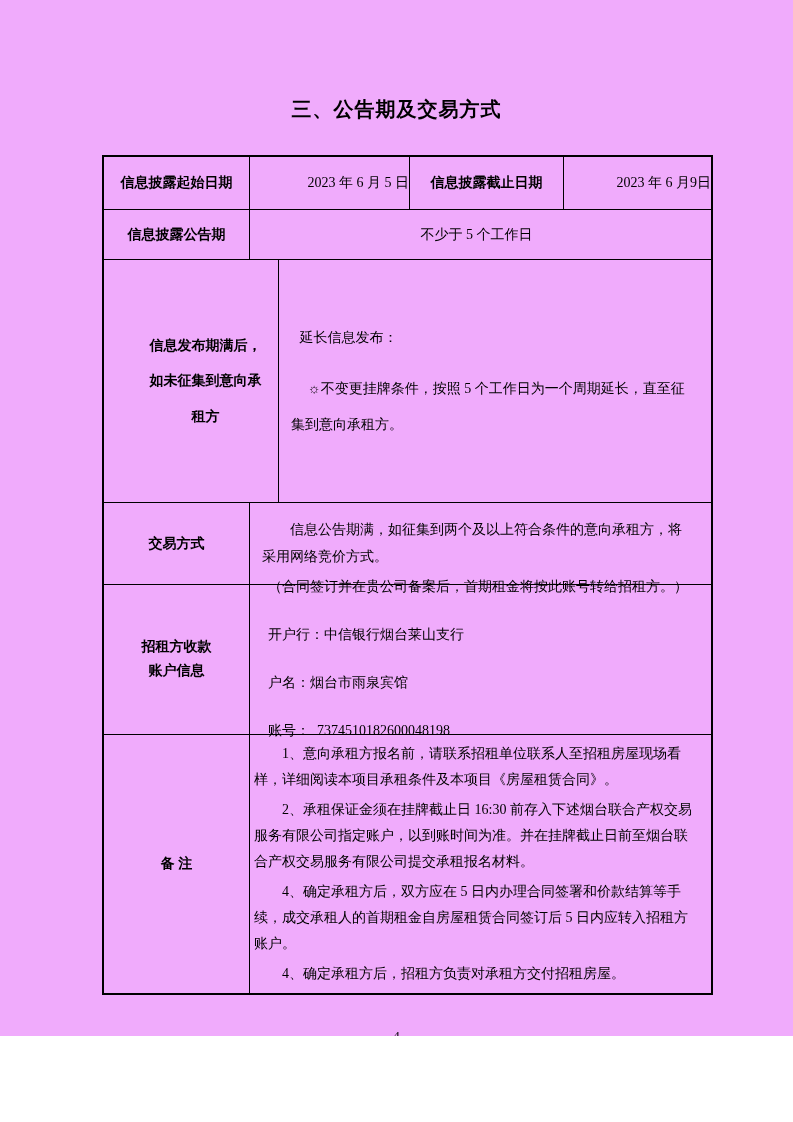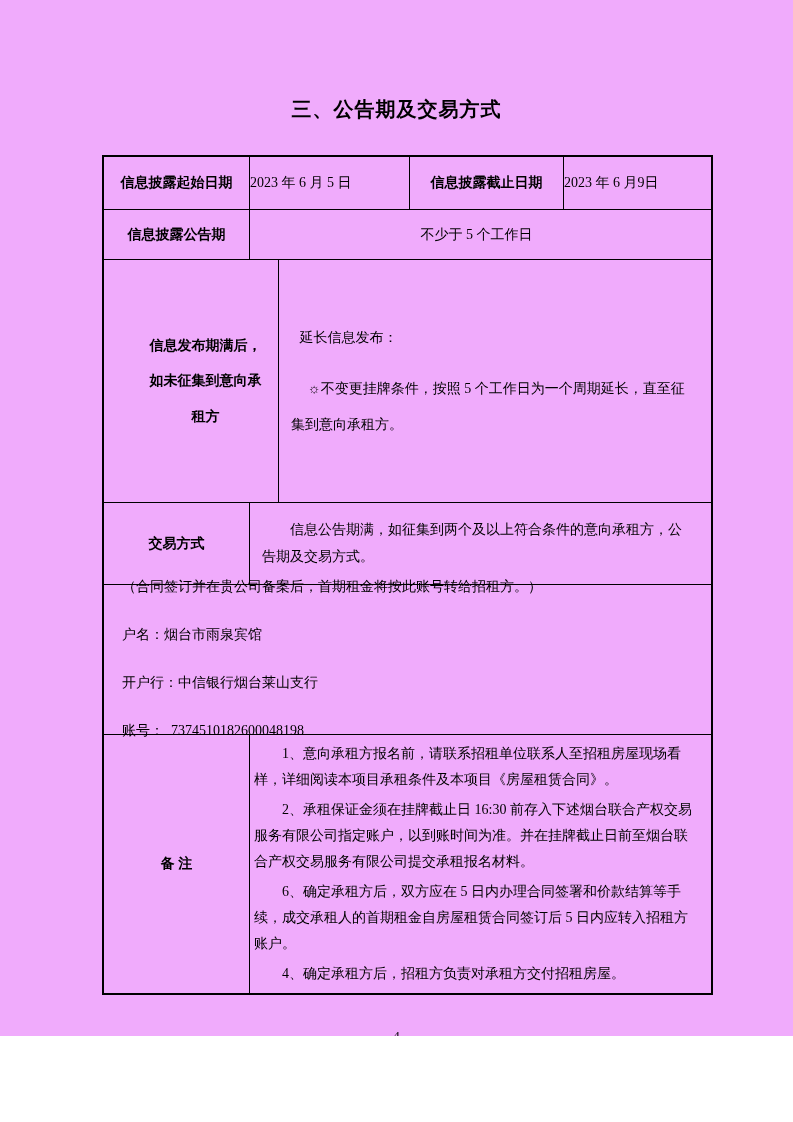--- a/index.html
+++ b/index.html
@@ -57,21 +57,21 @@
     font-weight: bold;
     text-align: center;
     white-space: pre-line;
     line-height: 1.7;
     padding: 2px 4px;
   }
   .label.tall { line-height: 2.55; }
   .w-v1 { width: 160px; flex: 0 0 160px; }
   .w-l2 { width: 154px; flex: 0 0 154px; }
   .w-v2 { flex: 1; }
-  .value-cell { text-align: left; white-space: pre-wrap; }
+  .value-cell { text-align: right; white-space: pre-wrap; }
   .content { flex: 1; padding: 4px 12px 4px 4px; }
   .content p { margin: 8px; white-space: pre-wrap; }
   .p-body { text-indent: 2em; line-height: 1.95; }
   .p-note { text-indent: 2em; line-height: 1.86; margin: 2px 0 2px 0 !important; }
   .p-intro { text-indent: 0.6em; line-height: 2.55; }
   .p-option { text-indent: 1.2em; line-height: 2.55; }
   .p-acct { text-indent: 0; line-height: 2.3; padding-left: 6px; }
   .center-text { text-align: center; }
   .page-number {
     position: absolute;
@@ -111,39 +111,41 @@
 租方</div>
       <div class="cell content">
         <p class="p-intro">延长信息发布：</p>
         <p class="p-option">☼不变更挂牌条件，按照 5 个工作日为一个周期延长，直至征集到意向承租方。</p>
       </div>
     </div>
 
     <div class="row r4">
       <div class="cell label">交易方式</div>
       <div class="cell content">
-        <p class="p-body">信息公告期满，如征集到两个及以上符合条件的意向承租方，公告期及交易方式。</p>
+        <p class="p-body">信息公告期满，如征集到两个及以上符合条件的意向承租方，将采用网络竞价方式。</p>
       </div>
     </div>
 
     <div class="row r5">
+      <div class="cell label">招租方收款
+账户信息</div>
       <div class="cell content">
         <p class="p-acct">（合同签订并在贵公司备案后，首期租金将按此账号转给招租方。）</p>
+        <p class="p-acct">开户行：中信银行烟台莱山支行</p>
         <p class="p-acct">户名：烟台市雨泉宾馆</p>
-        <p class="p-acct">开户行：中信银行烟台莱山支行</p>
         <p class="p-acct">账号：  7374510182600048198</p>
       </div>
     </div>
 
     <div class="row r6">
       <div class="cell label">备 注</div>
       <div class="cell content">
         <p class="p-note">1、意向承租方报名前，请联系招租单位联系人至招租房屋现场看样，详细阅读本项目承租条件及本项目《房屋租赁合同》。</p>
         <p class="p-note">2、承租保证金须在挂牌截止日 16:30 前存入下述烟台联合产权交易服务有限公司指定账户，以到账时间为准。并在挂牌截止日前至烟台联合产权交易服务有限公司提交承租报名材料。</p>
-        <p class="p-note">6、确定承租方后，双方应在 5 日内办理合同签署和价款结算等手续，成交承租人的首期租金自房屋租赁合同签订后 5 日内应转入招租方账户。</p>
+        <p class="p-note">4、确定承租方后，双方应在 5 日内办理合同签署和价款结算等手续，成交承租人的首期租金自房屋租赁合同签订后 5 日内应转入招租方账户。</p>
         <p class="p-note">4、确定承租方后，招租方负责对承租方交付招租房屋。</p>
       </div>
     </div>
 
   </div>
 
   <div class="page-number">4</div>
 
 </div>
 

